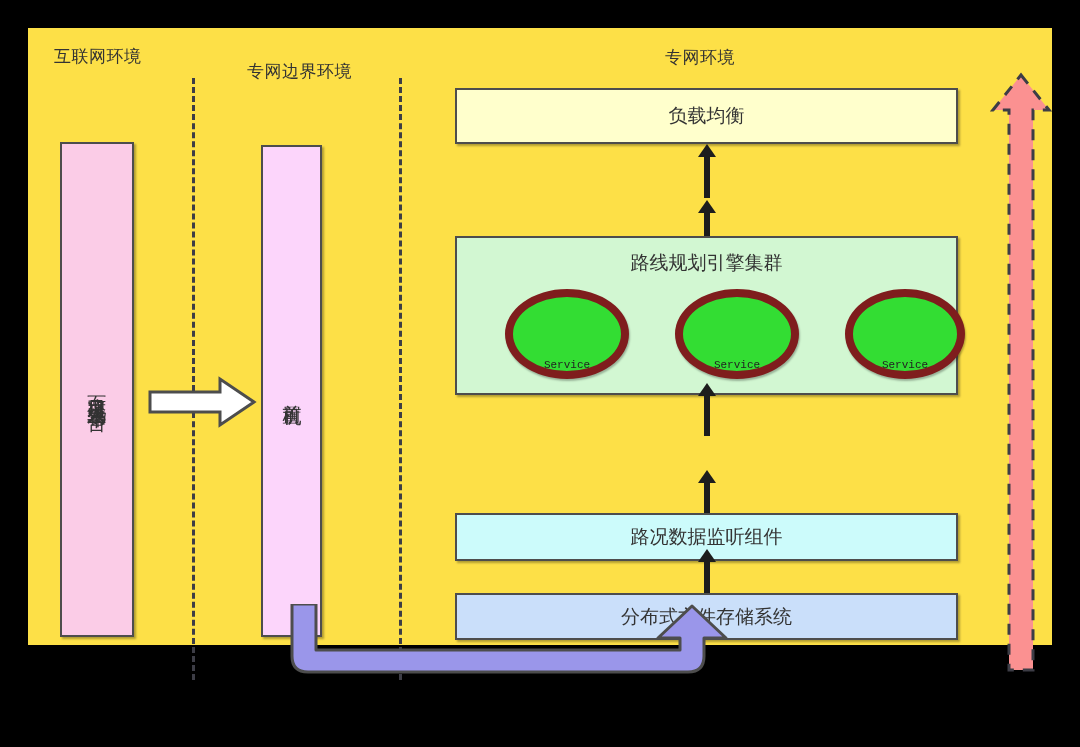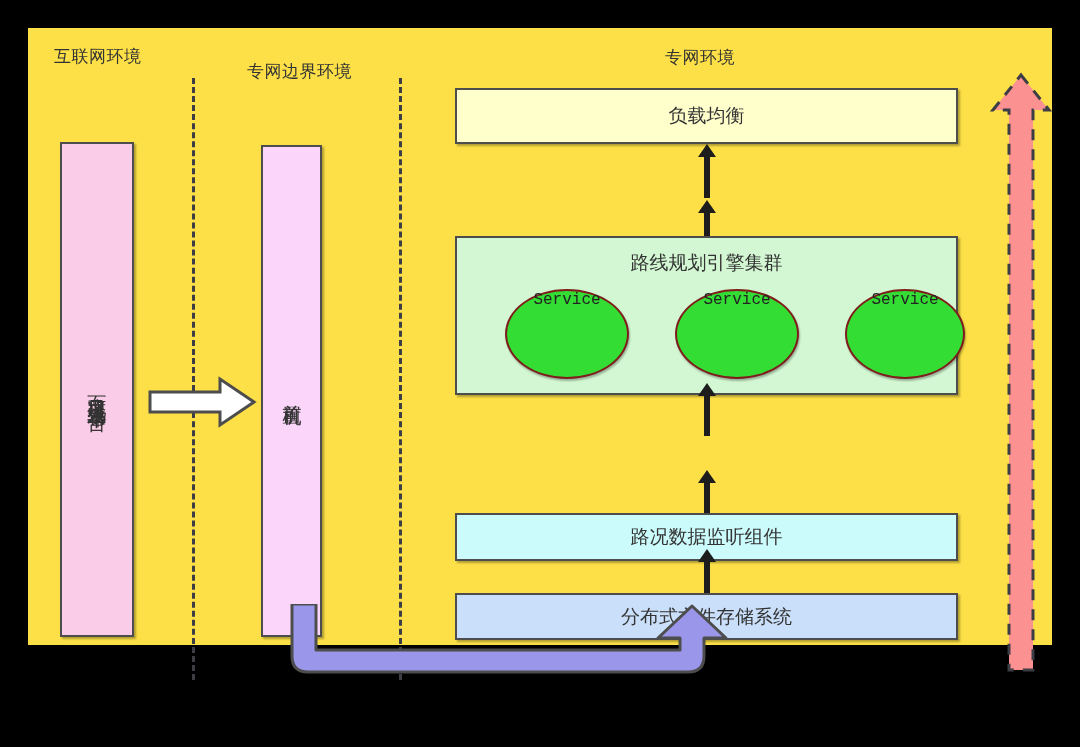--- a/index.html
+++ b/index.html
@@ -89,27 +89,27 @@
     position: absolute;
     left: 0; right: 0;
     top: 12px;
     text-align: center;
     font-size: 19px;
     color: #333333;
   }
   .service-ellipse {
     position: absolute;
     box-sizing: border-box;
-    border: 2px solid #7f1d1d;
+    border: 8px solid #7f1d1d;
     border-radius: 50%;
     background: #33dd33;
     display: flex;
-    align-items: flex-start;
+    align-items: flex-end;
     justify-content: center;
-    font-size: 16px;
+    font-size: 11px;
     color: #222222;
     box-shadow: 1px 2px 2px rgba(0,0,0,0.28);
   }
 
   
   .stack-arrow {
     position: absolute;
     width: 0; height: 0;
   }
   .stack-arrow .shaft {

